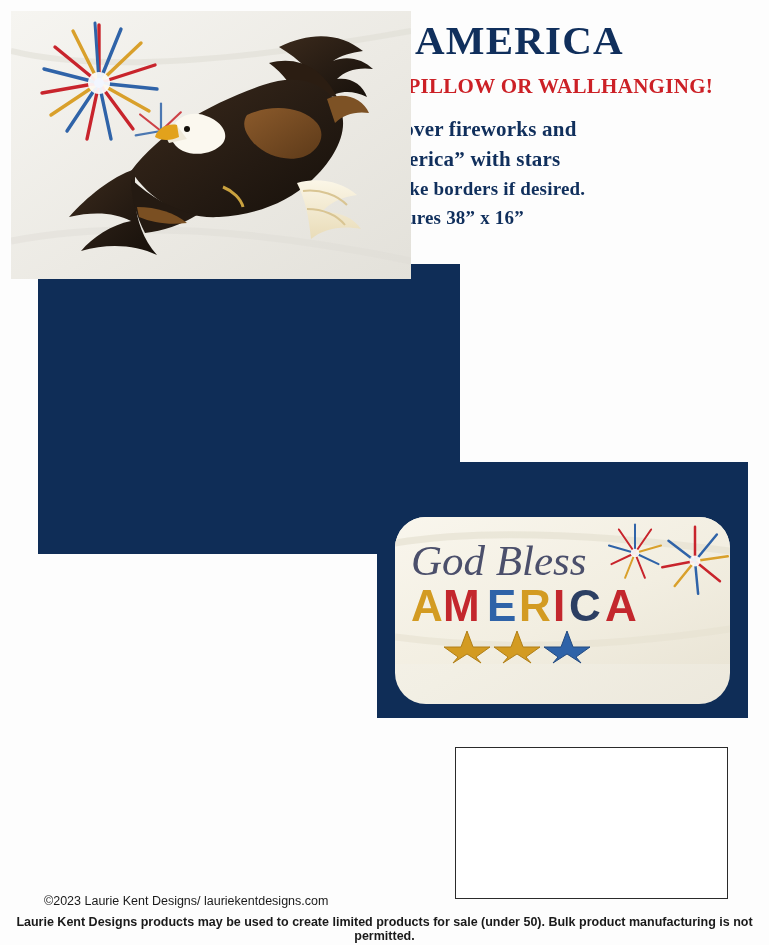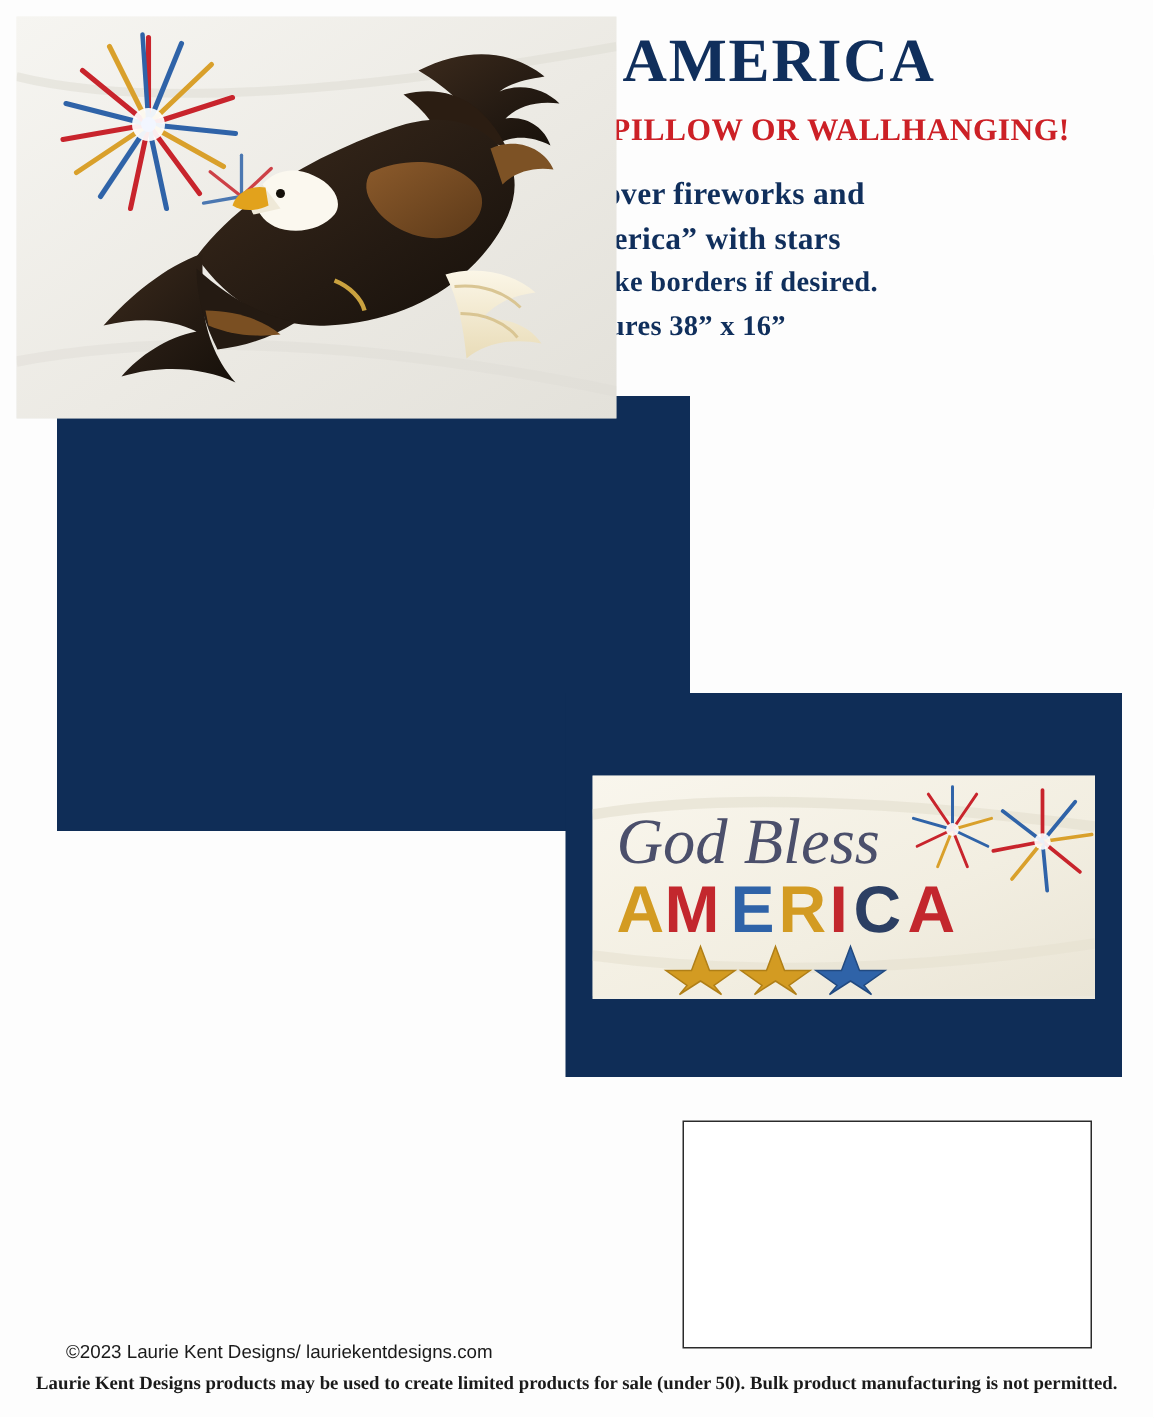--- a/index.html
+++ b/index.html
@@ -94,23 +94,24 @@
     top: 462px;
     width: 371px;
     height: 256px;
     background: #0f2d57;
   }
   .gb-photo {
     position: absolute;
     left: 395px;
     top: 517px;
     width: 335px;
-    height: 149px;
+    height: 187px;
     overflow: hidden;
     background: linear-gradient(150deg, #f7f4ec 0%, #f2efe4 50%, #ece8dc 100%);
+    border-radius: 31px;
   }
 
   
   .logo-wrap {
     position: absolute;
     left: 44px;
     top: 756px;
     width: 320px;
     height: 128px;
   }
@@ -136,21 +137,21 @@
     font-size: 12.5px;
     font-weight: normal;
     color: #1a1a1a;
   }
   .footnote {
     position: absolute;
     left: 0;
     top: 915px;
     width: 769px;
     text-align: center;
-    font-family: Liberation Serif, serif;
+    font-family: Liberation Sans, sans-serif;
     font-size: 12.5px;
     font-weight: bold;
     color: #1a1a1a;
   }
 </style>
 </head>
 <body>
 
 <div class="page">
 

